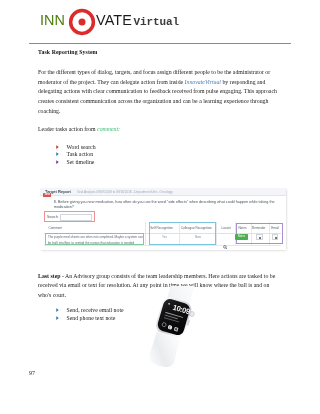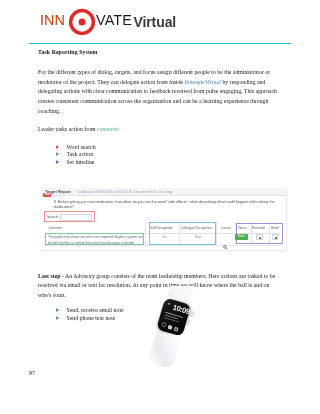--- a/index.html
+++ b/index.html
@@ -3,24 +3,24 @@
 <meta charset="utf-8">
 <style>
   html,body{margin:0;padding:0;}
   body{width:320px;height:414px;background:#ffffff;font-family:"Liberation Serif",serif;overflow:hidden;position:relative;
        -webkit-font-smoothing:antialiased;}
   .page{position:absolute;left:0;top:0;width:320px;height:414px;}
 
   
   .logo{position:absolute;left:41px;top:10px;height:26px;}
   .logo .word{position:absolute;left:-1px;top:2px;font-family:"Liberation Sans",sans-serif;font-size:14.4px;
-       letter-spacing:0.1px;color:#c2410c;font-weight:400;line-height:17px;}
+       letter-spacing:0.1px;color:#4d7c0f;font-weight:400;line-height:17px;}
   .logo .word2{position:absolute;left:55px;top:2px;font-family:"Liberation Sans",sans-serif;font-size:14.4px;
        letter-spacing:0.1px;color:#1a1a1a;font-weight:400;line-height:17px;}
-  .logo .suffix{position:absolute;left:92.5px;top:8px;font-family:Liberation Sans, sans-serif;font-size:14px;
+  .logo .suffix{position:absolute;left:92.5px;top:8px;font-family:Liberation Mono, monospace;font-size:11px;
        font-weight:bold;color:#3b3b3b;line-height:9px;letter-spacing:-0.1px;}
   .bullseye{position:absolute;left:26.5px;top:-2px;width:28px;height:28px;}
 
   
   .rule{position:absolute;left:29px;top:43px;width:262px;height:1.4px;background:#17b2e8;}
 
   
   .h1{position:absolute;left:38px;top:48.5px;font-size:5.8px;font-weight:bold;color:#111;letter-spacing:0.1px;}
   .para{position:absolute;left:38px;width:250px;font-size:5.82px;line-height:9.65px;color:#1b1b1b;text-align:left;}
   .para.last{text-align:left;}

